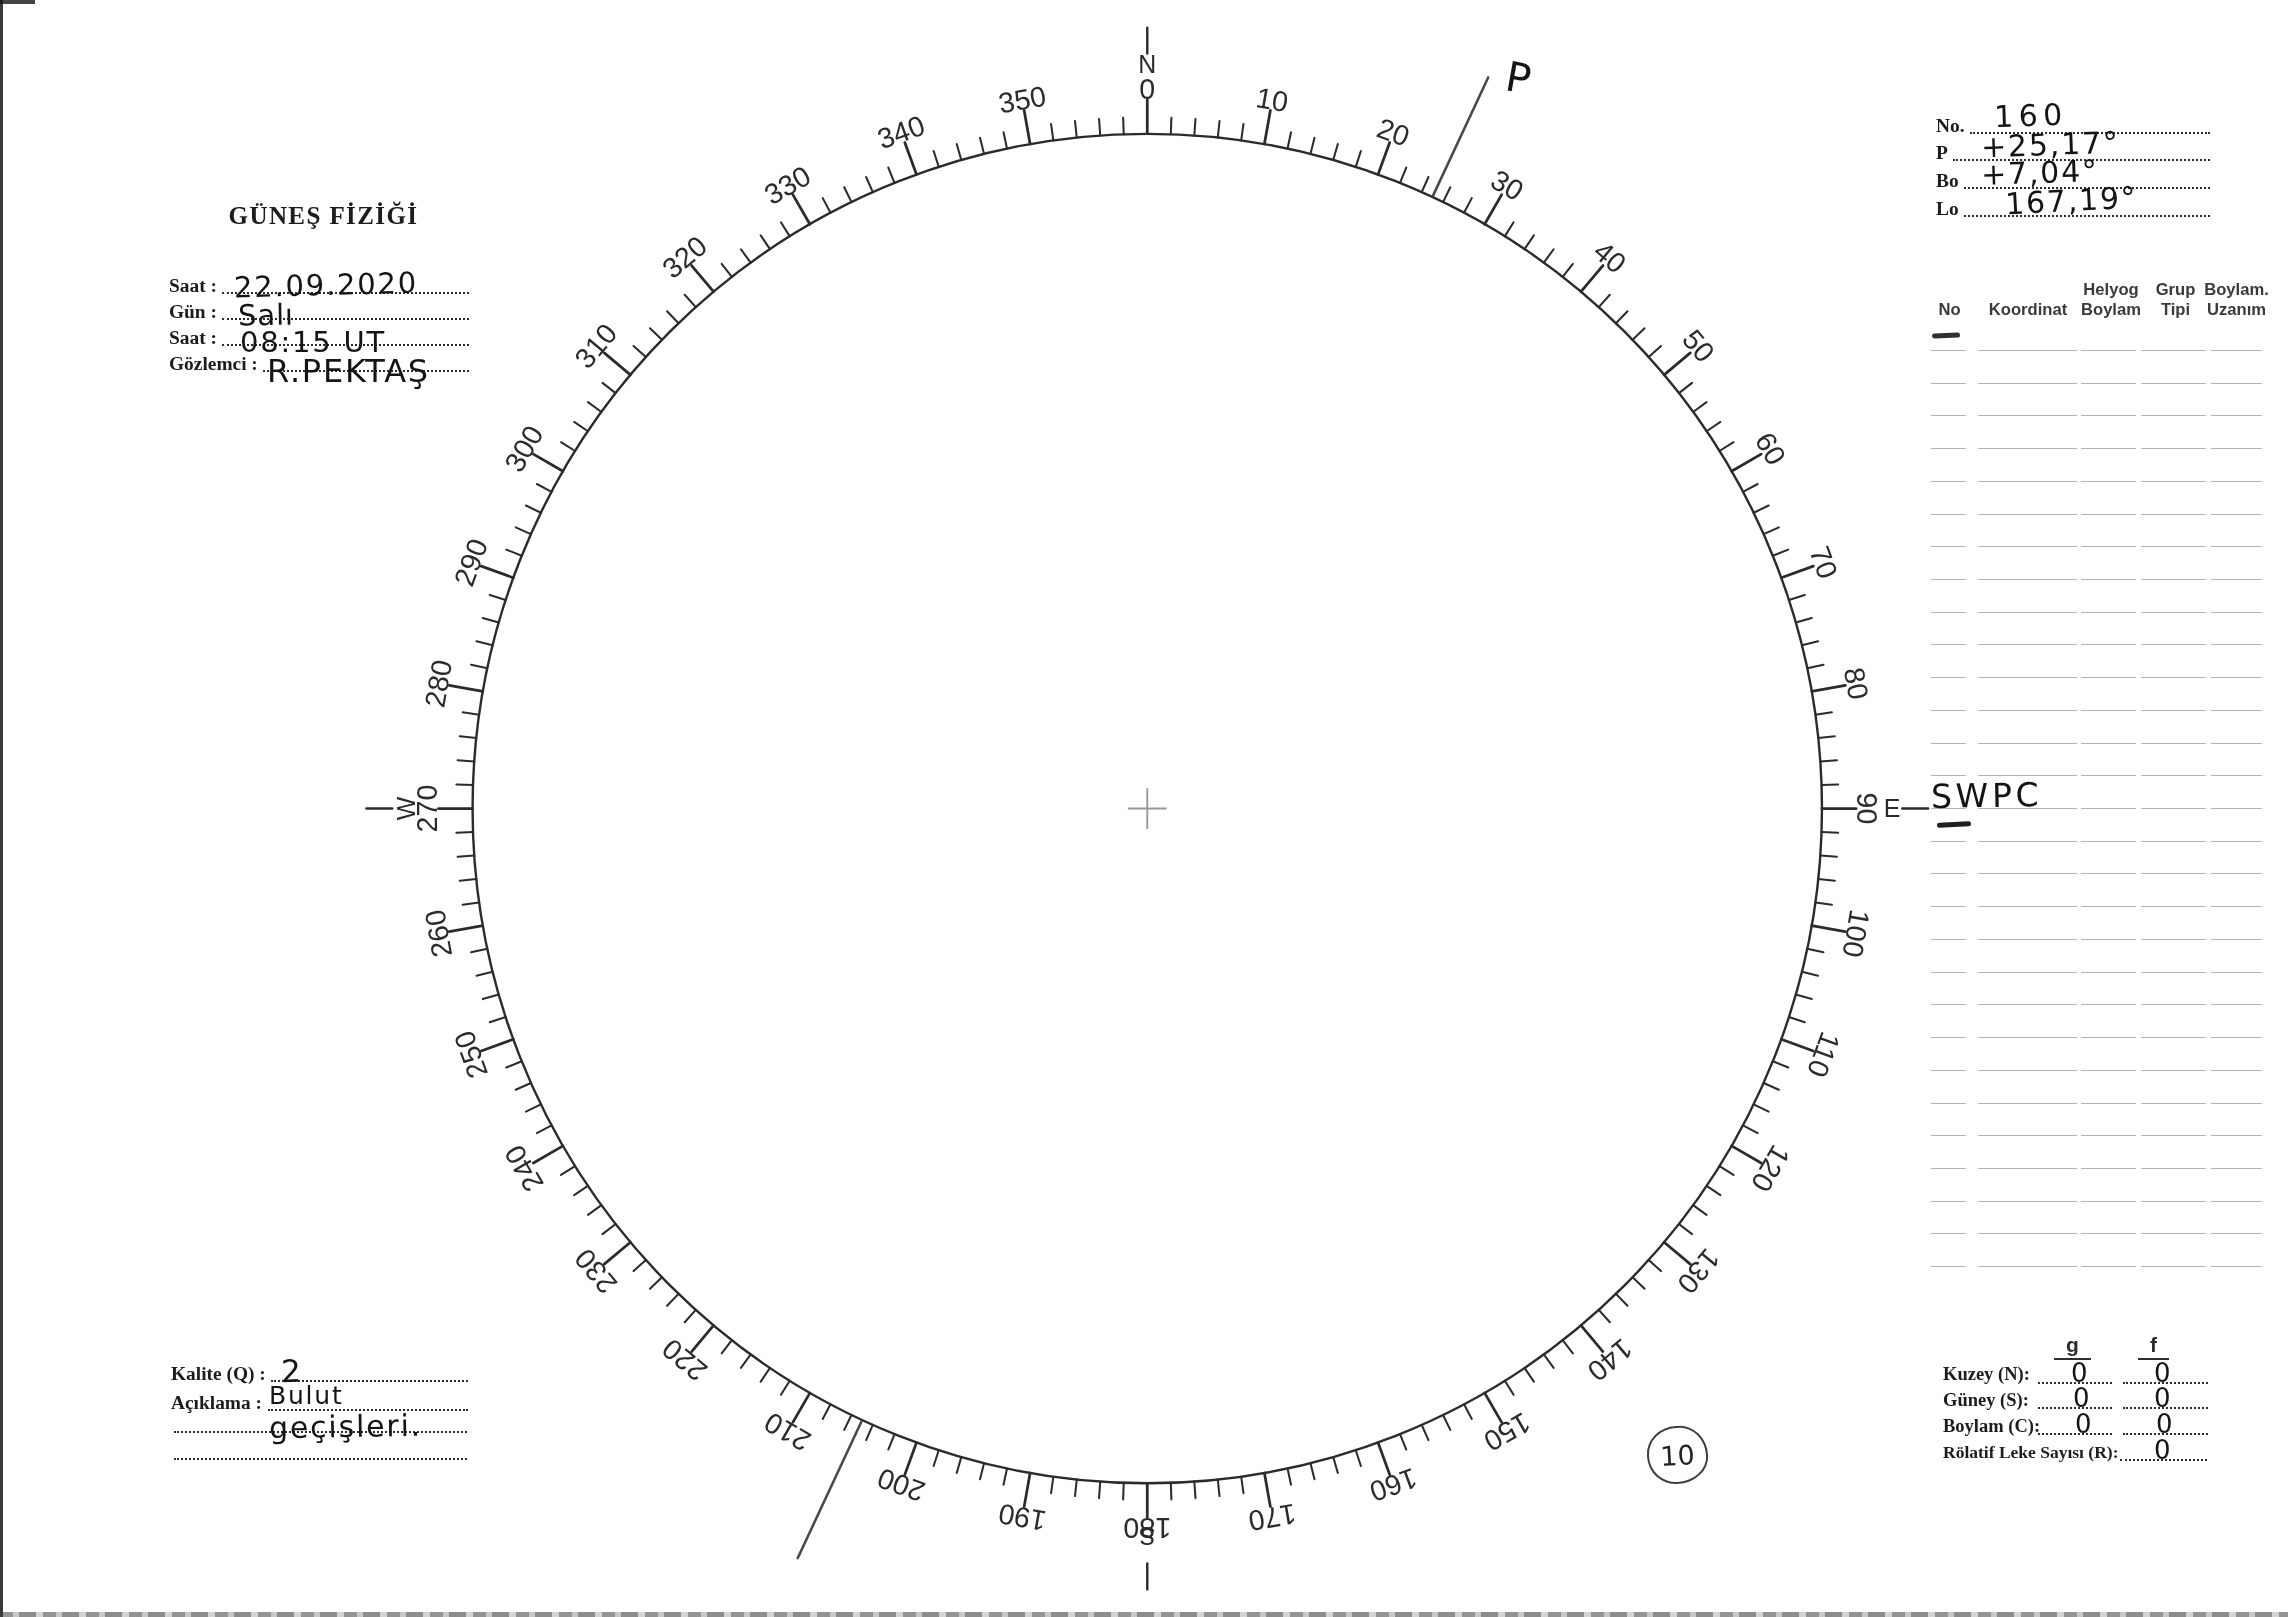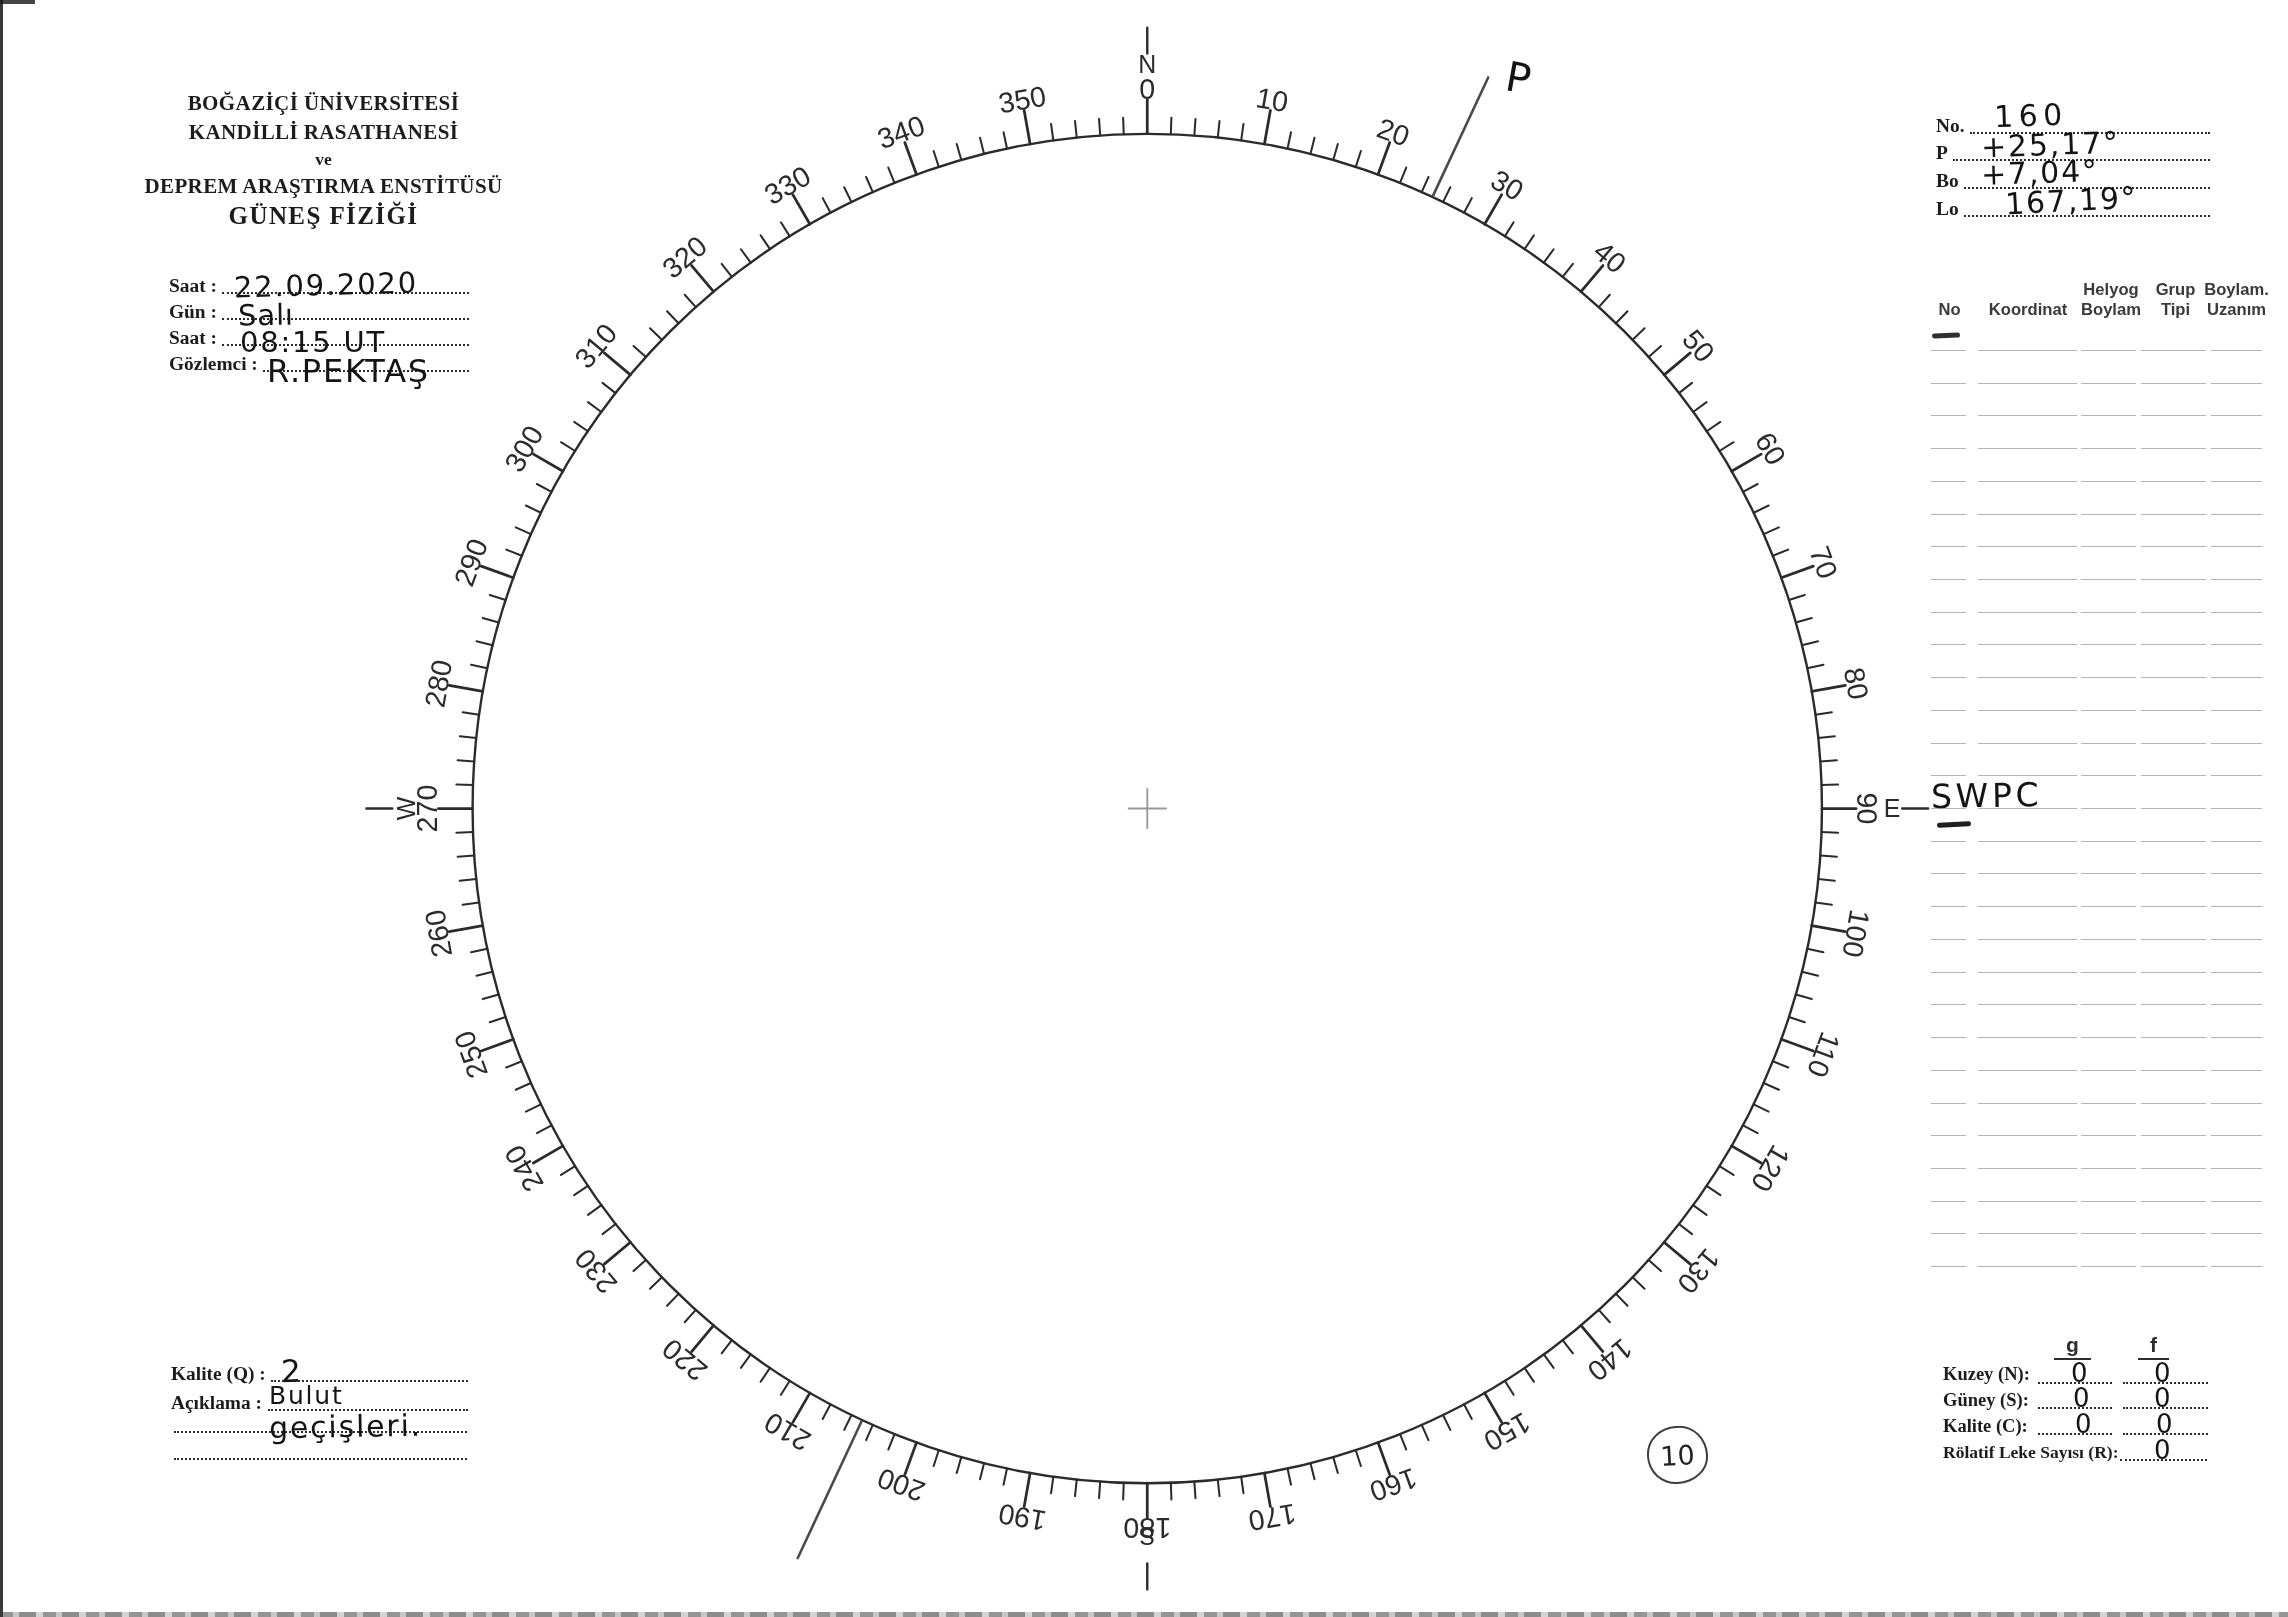--- a/index.html
+++ b/index.html
@@ -294,26 +294,20 @@
       <g>
         <line x1="1552.7791858559326" y1="211.67639210213565" x2="1612.3683607613714" y2="83.886994129968" stroke="#4a4a4a" stroke-width="2.8" stroke-linecap="round"></line>
         <line x1="933.2208141440674" y1="1540.3236078978643" x2="864.3340374803334" y2="1688.0517771848386" stroke="#4a4a4a" stroke-width="2.8" stroke-linecap="round"></line>
       </g>
       <g>
         <line x1="1222" y1="876" x2="1264" y2="876" stroke="#979797" stroke-width="2"></line>
         <line x1="1243" y1="854" x2="1243" y2="898" stroke="#979797" stroke-width="2"></line>
       </g>
     </svg>
 
-  <div class="inst">
-    <div class="l">BOĞAZİÇİ ÜNİVERSİTESİ</div>
-    <div class="l">KANDİLLİ RASATHANESİ</div>
-    <div class="lve">ve</div>
-    <div class="l">DEPREM ARAŞTIRMA ENSTİTÜSÜ</div>
-  </div>
   <div class="form-title">GÜNEŞ FİZİĞİ</div>
 
   <div class="dotrow" style="left:169px;top:271px;width:300px">
     <span class="lbl">Saat :</span>
     <span class="dots"></span>
   </div>
   <div class="dotrow" style="left:169px;top:297px;width:300px">
     <span class="lbl">Gün :</span>
     <span class="dots"></span>
   </div>
@@ -583,21 +577,21 @@
   <div class="cdots" style="left:174px;top:1458px;width:293px"></div>
   <div class="hw" style="left:281px;top:1353px;font-size:31px;transform:rotate(-2deg)">2</div>
   <div class="hw" style="left:269px;top:1381px;font-size:25px;letter-spacing:1.8px">Bulut</div>
   <div class="hw" style="left:269px;top:1409px;font-size:30px;letter-spacing:1.8px;transform:rotate(-1deg)">geçişleri.</div>
 
   <div class="gf" style="left:2054px;top:1333px">g</div>
   <div class="gf" style="left:2138px;top:1333px">f</div>
 
   <div class="cnt-lbl" style="left:1943px;top:1364px">Kuzey (N):</div>
   <div class="cnt-lbl" style="left:1943px;top:1390px">Güney (S):</div>
-  <div class="cnt-lbl" style="left:1943px;top:1416px">Kalite (C):</div>
+  <div class="cnt-lbl" style="left:1943px;top:1416px">Boylam (C):</div>
   <div class="cdots" style="left:2038px;top:1382px;width:74px"></div>
   <div class="cdots" style="left:2123px;top:1382px;width:85px"></div>
   <div class="cdots" style="left:2038px;top:1407px;width:74px"></div>
   <div class="cdots" style="left:2123px;top:1407px;width:85px"></div>
   <div class="cdots" style="left:2038px;top:1433px;width:74px"></div>
   <div class="cdots" style="left:2123px;top:1433px;width:85px"></div>
   <div class="hw" style="left:2071px;top:1358px;font-size:26px">0</div>
   <div class="hw" style="left:2154px;top:1358px;font-size:26px">0</div>
   <div class="hw" style="left:2073px;top:1383px;font-size:26px">0</div>
   <div class="hw" style="left:2154px;top:1383px;font-size:26px">0</div>

